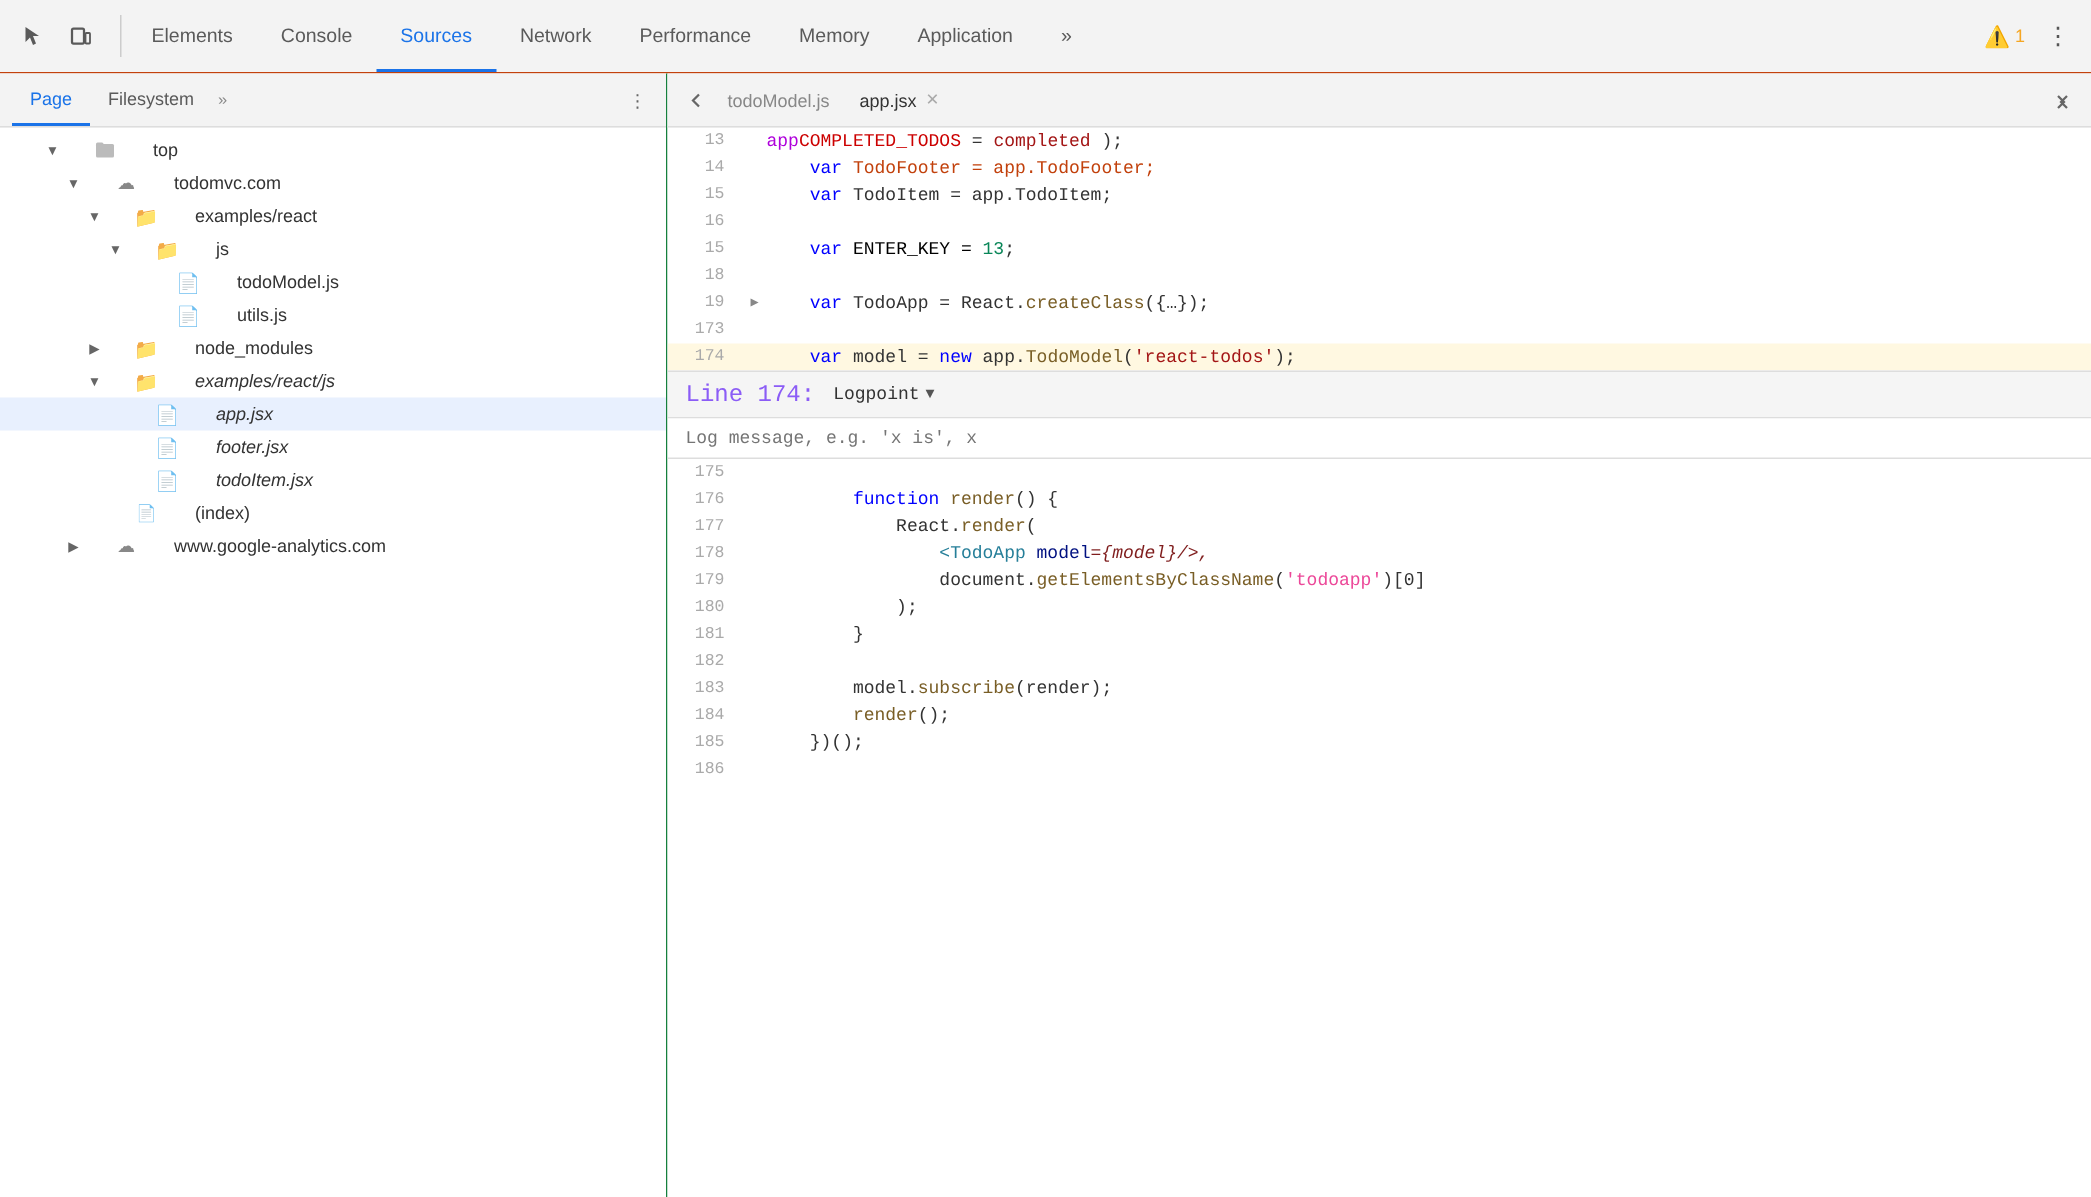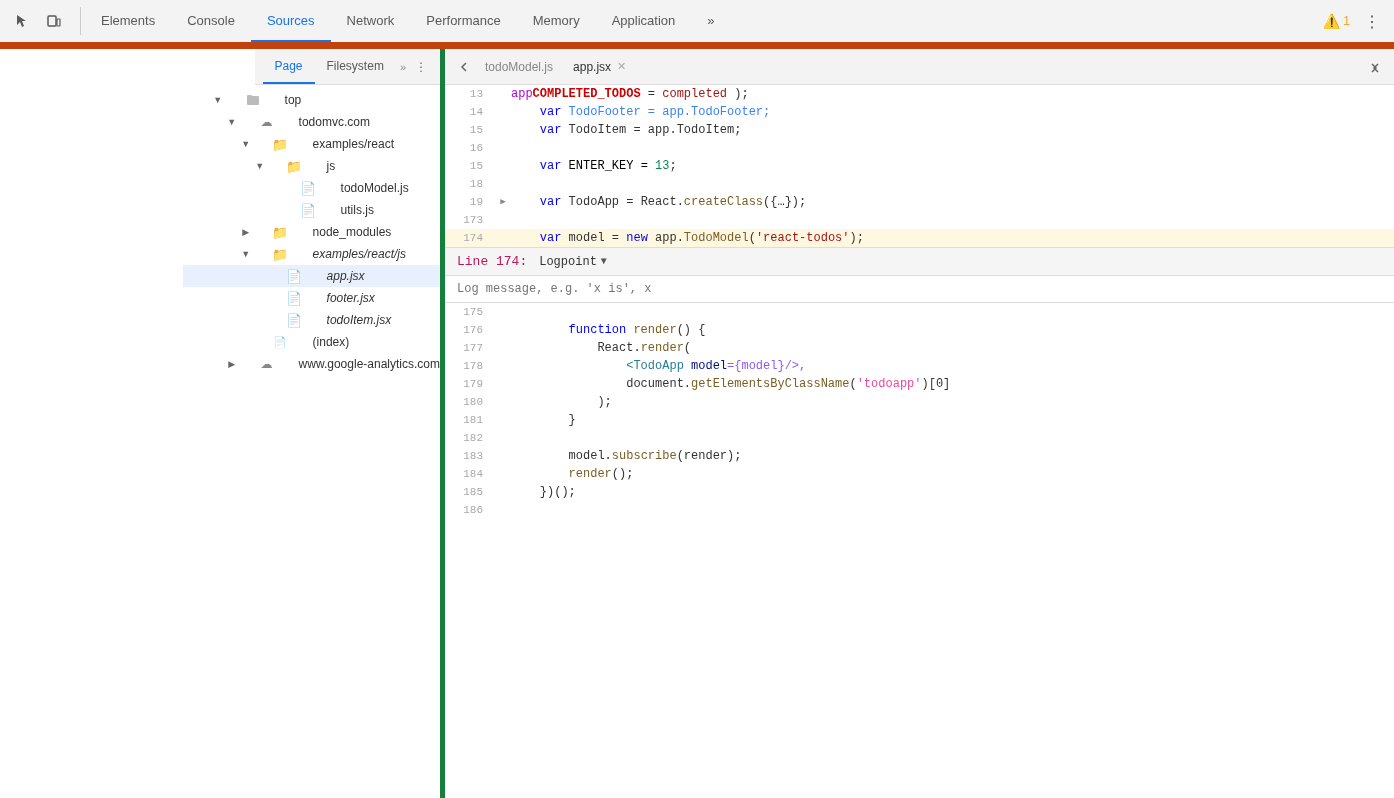--- a/index.html
+++ b/index.html
@@ -4,21 +4,21 @@
   <style>
     * { box-sizing: border-box; margin: 0; padding: 0; }
     body { font-family: -apple-system, BlinkMacSystemFont, 'Segoe UI', sans-serif; font-size: 12px; background: #f0f0f0; color: #333; height: 798px; overflow: hidden; }
 
     
     .devtools-toolbar {
       display: flex;
       align-items: center;
       height: 49px;
       background: #f3f3f3;
-      border-bottom: 7px solid #c2410c;
+      border-bottom: 1px solid #c2410c;
       padding: 0 8px;
     }
     .toolbar-icons {
       display: flex;
       align-items: center;
       gap: 4px;
       padding-right: 12px;
       border-right: 1px solid #ccc;
       margin-right: 4px;
     }
@@ -68,25 +68,24 @@
     .devtools-main {
       display: flex;
       height: calc(798px - 49px);
     }
 
     
     .sidebar {
       width: 445px;
       min-width: 445px;
       background: #fff;
-      border-right: 5px solid #15803d;
+      border-right: 1px solid #15803d;
       display: flex;
       flex-direction: column;
       overflow: hidden;
-      align-items: flex-end;
     }
 
     
     .sidebar-header {
       display: flex;
       align-items: center;
       height: 36px;
       border-bottom: 1px solid #ddd;
       padding: 0 8px;
       background: #f3f3f3;
@@ -223,22 +222,22 @@
     .logpoint-bar {
       background: #f5f5f5;
       border-top: 1px solid #ddd;
       border-bottom: 1px solid #ddd;
       display: flex;
       align-items: center;
       padding: 6px 12px;
       gap: 12px;
     }
     .logpoint-label {
-      font-size: 13px;
-      color: #be185d;
+      font-size: 16px;
+      color: #8b5cf6;
     }
     .logpoint-dropdown {
       display: flex; align-items: center; gap: 4px;
       font-size: 12px; cursor: pointer;
     }
 
     .logpoint-input-bar {
       background: #fff;
       border-bottom: 1px solid #ddd;
       padding: 6px 12px;
@@ -486,27 +485,27 @@
       </div>
     </div>
 
     <div class="code-area">
 
       <div class="code-content" style="overflow:hidden; flex: 0 0 auto;">
 
         <div class="code-line">
           <span class="line-num">13</span>
           <span class="line-arrow"></span>
-          <span class="line-code"><span style="color:#af00db;">app</span><span style="color:#c00;font-weight:bold;">COMPLETED_TODOS</span><span style="color:#333;"> = </span><span style="color:#a31515;">completed</span><span style="color:#333;"> );</span></span>
+          <span class="line-code"><span style="color:#af00db;">app</span><span style="color:#c00;">COMPLETED_TODOS</span><span style="color:#333;"> = </span><span style="color:#a31515;">completed</span><span style="color:#333;"> );</span></span>
         </div>
 
         <div class="code-line">
           <span class="line-num">14</span>
           <span class="line-arrow"></span>
-          <span class="line-code"><span style="color:#333;">    </span><span style="color:#0000ff;">var</span><span style="color:#3b82f6;font-family:Liberation Mono, monospace;"> TodoFooter = app.TodoFooter;</span></span>
+          <span class="line-code"><span style="color:#333;">    </span><span style="color:#0000ff;">var</span><span style="color:#c2410c;font-family:Liberation Mono, monospace;"> TodoFooter = app.TodoFooter;</span></span>
         </div>
 
         <div class="code-line">
           <span class="line-num">15</span>
           <span class="line-arrow"></span>
           <span class="line-code"><span style="color:#333;">    </span><span style="color:#0000ff;">var</span><span style="color:#333;"> TodoItem = app.TodoItem;</span></span>
         </div>
 
         <div class="code-line">
           <span class="line-num">16</span>
@@ -573,21 +572,21 @@
 
         <div class="code-line">
           <span class="line-num">177</span>
           <span class="line-arrow"></span>
           <span class="line-code"><span style="color:#333;">            React.</span><span style="color:#795e26;">render</span><span style="color:#333;">(</span></span>
         </div>
 
         <div class="code-line">
           <span class="line-num">178</span>
           <span class="line-arrow"></span>
-          <span class="line-code"><span style="color:#333;">                </span><span style="color:#267f99;">&lt;TodoApp</span><span style="color:#333;"> </span><span style="color:#001080;">model</span><span style="color:#8b5cf6;">={model}/&gt;,</span></span>
+          <span class="line-code"><span style="color:#333;">                </span><span style="color:#267f99;">&lt;TodoApp</span><span style="color:#333;"> </span><span style="color:#001080;">model</span><span style="color:#7f1d1d;font-style:italic;">={model}/&gt;,</span></span>
         </div>
 
         <div class="code-line">
           <span class="line-num">179</span>
           <span class="line-arrow"></span>
           <span class="line-code"><span style="color:#333;">                document.</span><span style="color:#795e26;">getElementsByClassName</span><span style="color:#333;">(</span><span style="color:#ec4899;">'todoapp'</span><span style="color:#333;">)[0]</span></span>
         </div>
 
         <div class="code-line">
           <span class="line-num">180</span>

